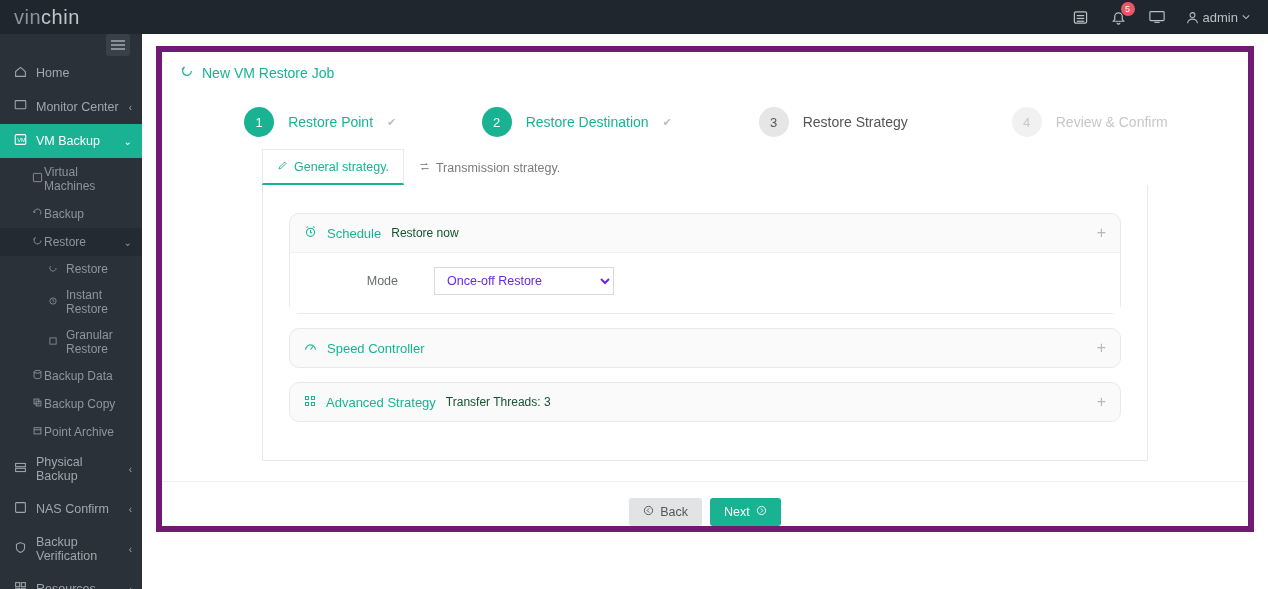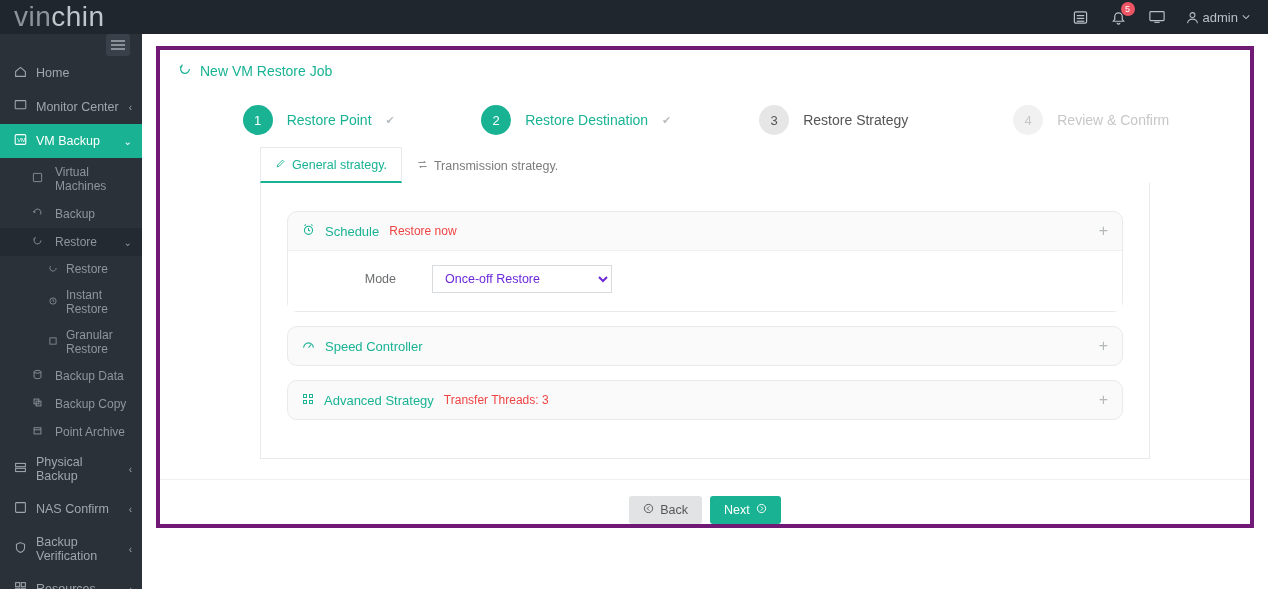--- a/index.html
+++ b/index.html
@@ -1,40 +1,40 @@
 <!DOCTYPE html>
 <html><head>
 <meta charset="utf-8">
 <style>
   * { box-sizing: border-box; margin: 0; padding: 0; }
   body { font-family: "Segoe UI", Arial, sans-serif; font-size: 13px; color: #676a6c; background: #ffffff; width: 1268px; height: 589px; overflow: hidden; }
   
   .topbar { height: 34px; background: #1f262d; display: flex; align-items: center; justify-content: space-between; padding: 0 18px 0 0; }
   .logo { display: flex; align-items: center; height: 34px; padding-left: 14px; width: 155px; }
-  .logo span { color: #bfc6cc; font-size: 28px; font-weight: 300; letter-spacing: 0.5px; }
+  .logo span { color: #bfc6cc; font-size: 20px; font-weight: 300; letter-spacing: 0.5px; }
   .logo .thin { color: #8b949c; font-weight: 300; }
   .topbar-right { display: flex; align-items: center; gap: 20px; color: #b9c0c6; font-size: 13px; }
   .top-icon { position: relative; display: inline-flex; align-items: center; justify-content: center; width: 18px; height: 18px; }
   .badge { position: absolute; top: -6px; right: -7px; background: #ed5565; color: #fff; font-size: 9px; min-width: 14px; height: 14px; border-radius: 7px; display: flex; align-items: center; justify-content: center; padding: 0 3px; }
   .user-menu { display: flex; align-items: center; gap: 4px; cursor: pointer; }
   
   .main { display: flex; height: calc(589px - 34px); }
   .sidebar { width: 142px; background: #2b3138; color: #9fa6ad; display: flex; flex-direction: column; }
   .sb-toggle { height: 32px; display: flex; align-items: center; justify-content: flex-end; padding-right: 12px; background: #2b3138; }
   .sb-toggle-btn { width: 24px; height: 22px; background: #394049; border-radius: 3px; display: flex; align-items: center; justify-content: center; cursor: pointer; }
   .sb-section { padding: 9px 10px 9px 14px; font-size: 12.5px; display: flex; align-items: center; gap: 9px; cursor: pointer; position: relative; }
   .sb-section.active { background: #19b394; color: #fff; }
   .sb-section.active::after { content: ""; position: absolute; right: -9px; top: 50%; transform: translateY(-50%); border: 9px solid transparent; border-right-color: #ffffff; }
   .sb-arrow { margin-left: auto; font-size: 10px; }
-  .sb-sub { font-size: 12px; padding: 7px 10px 7px 32px; cursor: pointer; display: flex; align-items: center; gap: 12px; color: #8e959c; }
+  .sb-sub { font-size: 12px; padding: 7px 10px 7px 32px; cursor: pointer; display: flex; align-items: center; gap: 1px; color: #8e959c; }
   .sb-sub.open { background: #232a31; }
   .sb-sub2 { font-size: 12px; padding: 6px 10px 6px 48px; cursor: pointer; display:flex; align-items:center; gap:8px; color: #8e959c; }
   
   .content { flex: 1; background: #ffffff; overflow: auto; padding: 12px 14px 16px 14px; }
-  .panel { background: #ffffff; border: 4px solid #701a75; }
+  .panel { background: #ffffff; border: 6px solid #701a75; }
   .panel-title { padding: 12px 18px; color: #19b394; font-size: 14px; display: flex; align-items: center; gap: 8px; }
   
   .wizard { display: flex; align-items: flex-start; padding: 6px 30px 0 30px; gap: 0; }
   .w-step { flex: 1; display: flex; flex-direction: column; align-items: center; position: relative; }
   .w-step-row { display: flex; align-items: center; gap: 14px; padding: 8px 0; }
   .w-circle { width: 30px; height: 30px; border-radius: 50%; display: flex; align-items: center; justify-content: center; font-size: 13px; font-weight: 500; }
   .w-circle.done { background: #19b394; color: #fff; }
   .w-circle.current { background: #e6e6e6; color: #555; }
   .w-circle.inactive { background: #f1f1f1; color: #c7c7c7; }
   .w-label { font-size: 14px; }
@@ -44,21 +44,21 @@
   .w-check { color: #b9bfc2; font-size: 11px; }
   
   .tabs { display: flex; padding: 0 100px; margin-top: 4px; }
   .tab { padding: 10px 14px 9px 14px; font-size: 12.5px; color: #7c7c7c; border: 1px solid transparent; border-bottom: none; cursor: pointer; display: flex; align-items: center; gap: 6px; }
   .tab.active { color: #19b394; border-color: #e7eaec; border-bottom: 2px solid #19b394; }
   
   .tab-body { margin: 0 100px 20px 100px; border: 1px solid #e7eaec; border-top: none; background: #fff; padding: 28px 26px 24px 26px; }
   
   .collapse { border: 1px solid #e7eaec; border-radius: 10px; background: #fafafa; margin-bottom: 14px; }
   .coll-head { display: flex; align-items: center; gap: 10px; padding: 10px 14px; color: #19b394; cursor: pointer; }
-  .coll-head .hint { color: #ef4444; font-size: 12px; }
+  .coll-head .hint { color: #14532d; font-size: 12px; }
   .coll-plus { margin-left: auto; color: #b5b9bb; font-size: 16px; }
   .coll-body { padding: 14px 14px 18px 14px; background: #fff; border-top: 1px solid #eef0f1; display: flex; align-items: center; gap: 30px; }
   .field-label { font-size: 12.5px; color: #6a6d6f; width: 100px; text-align: right; padding-right: 6px; }
   .select { border: 1px solid #d7dbdd; background: #fff; font-size: 12.5px; padding: 5px 20px 5px 8px; width: 180px; cursor: pointer; color:#6d28d9; }
   
   .footer-row { border-top: 1px solid #eef0f1; padding: 16px 0 0 0; display: flex; justify-content: center; gap: 8px; }
   .btn { padding: 7px 14px; font-size: 12.5px; border-radius: 3px; border: none; cursor: pointer; display: inline-flex; align-items: center; gap: 6px; }
   .btn-grey { background: #e1e3e5; color: #555; align-items: center; }
   .btn-teal { background: #19b394; color: #fff; }
   

